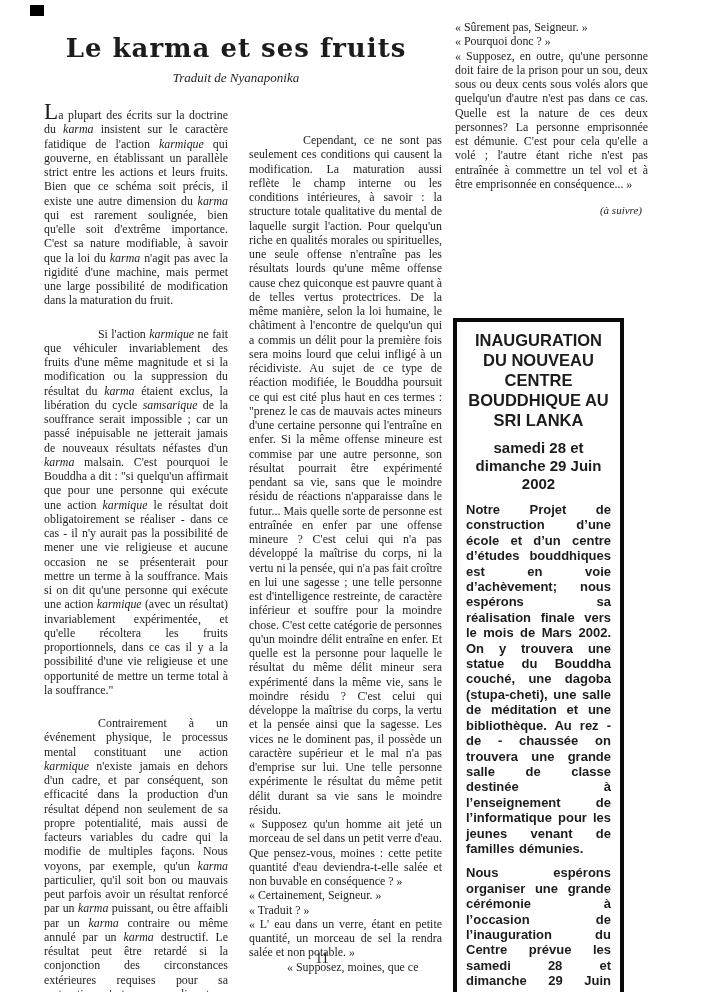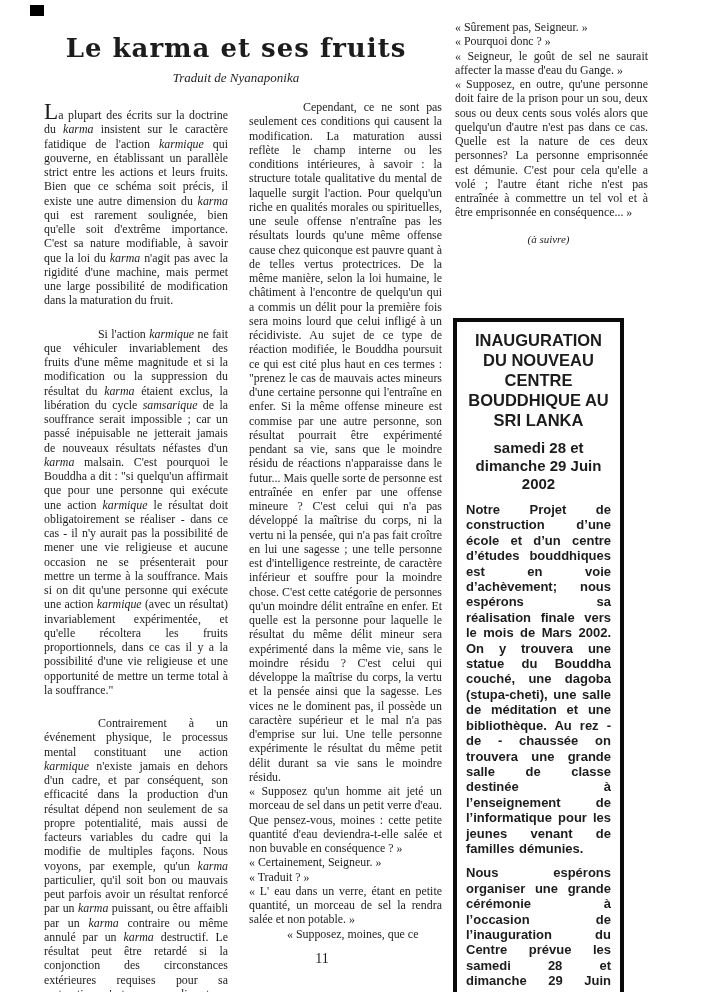--- a/index.html
+++ b/index.html
@@ -5,24 +5,24 @@
   html,body{margin:0;padding:0;background:#ffffff;}
   .page{position:relative;width:702px;height:992px;background:#ffffff;color:#1c1c1c;
         font-family:"Liberation Serif",serif;overflow:hidden;}
   .artifact{position:absolute;left:30px;top:5px;width:14px;height:11px;background:#000;}
   .title{position:absolute;left:34px;top:33px;width:404px;margin:0;text-align:center;
          font-family:"DejaVu Serif",serif;font-weight:bold;font-size:26px;letter-spacing:1px;}
   .subtitle{position:absolute;left:34px;top:70px;width:404px;text-align:center;
             font-style:italic;font-size:13px;}
   .col{position:absolute;text-align:justify;font-size:11.9px;line-height:14.25px;}
   .col p{margin:0;}
-  p.indent{text-indent:54px;}
+  p.indent{text-indent:54px;margin-top:33px;}
   p.indent2{text-indent:38px;}
   p.gap{margin-top:19px;}
-  p.suite{text-align:center;margin-top:12px;padding-right:6px;font-size:11px;}
+  p.suite{text-align:right;margin-top:12px;padding-right:6px;font-size:11px;}
   p.first::first-letter{font-size:1.95em;line-height:0.7;}
   .col1{left:44px;top:103px;width:184px;}
   .col2{left:249px;top:100px;width:193px;}
   .col3{left:455px;top:20px;width:193px;}
   .box{position:absolute;left:453px;top:318px;width:171px;box-sizing:border-box;
        border:4px solid #0a0a0a;padding:6px 9px 10px;background:#fff;
        font-family:"Liberation Sans",sans-serif;font-weight:bold;}
   .box-title{font-size:16.5px;line-height:20px;text-align:center;margin-top:2px;}
   .box-date{font-size:15px;line-height:18px;text-align:center;margin-top:9px;}
   .box-body p{margin:9px 0 0;font-size:13px;line-height:15.4px;text-align:justify;word-spacing:1px;}
@@ -46,21 +46,20 @@
       <p class="indent">Cependant, ce ne sont pas seulement ces conditions qui causent la modification. La maturation aussi reflète le champ interne ou les conditions intérieures, à savoir : la structure totale qualitative du mental de laquelle surgit l'action. Pour quelqu'un riche en qualités morales ou spirituelles, une seule offense n'entraîne pas les résultats lourds qu'une même offense cause chez quiconque est pauvre quant à de telles vertus protectrices. De la même manière, selon la loi humaine, le châtiment à l'encontre de quelqu'un qui a commis un délit pour la première fois sera moins lourd que celui infligé à un récidiviste. Au sujet de ce type de réaction modifiée, le Bouddha poursuit ce qui est cité plus haut en ces termes : "prenez le cas de mauvais actes mineurs d'une certaine personne qui l'entraîne en enfer. Si la même offense mineure est commise par une autre personne, son résultat pourrait être expérimenté pendant sa vie, sans que le moindre résidu de réactions n'apparaisse dans le futur... Mais quelle sorte de personne est entraînée en enfer par une offense mineure ? C'est celui qui n'a pas développé la maîtrise du corps, ni la vertu ni la pensée, qui n'a pas fait croître en lui une sagesse ; une telle personne est d'intelligence restreinte, de caractère inférieur et souffre pour la moindre chose. C'est cette catégorie de personnes qu'un moindre délit entraîne en enfer. Et quelle est la personne pour laquelle le résultat du même délit mineur sera expérimenté dans la même vie, sans le moindre résidu ? C'est celui qui développe la maîtrise du corps, la vertu et la pensée ainsi que la sagesse. Les vices ne le dominent pas, il possède un caractère supérieur et le mal n'a pas d'emprise sur lui. Une telle personne expérimente le résultat du même petit délit durant sa vie sans le moindre résidu.</p>
       <p class="dialog">« Supposez qu'un homme ait jeté un morceau de sel dans un petit verre d'eau. Que pensez-vous, moines : cette petite quantité d'eau deviendra-t-elle salée et non buvable en conséquence ? »</p>
       <p class="dialog">« Certainement, Seigneur. »</p>
       <p class="dialog">« Traduit ? »</p>
       <p class="dialog">« L' eau dans un verre, étant en petite quantité, un morceau de sel la rendra salée et non potable. »</p>
       <p class="dialog indent2">« Supposez, moines, que ce</p>
     </div>
   <div class="col col3">
       <p class="dialog">« Sûrement pas, Seigneur. »</p>
       <p class="dialog">« Pourquoi donc ? »</p>
-      <p class="dialog">« Seigneur, le goût de sel ne saurait affecter la masse d'eau du Gange. »</p>
       <p class="dialog">« Supposez, en outre, qu'une personne doit faire de la prison pour un sou, deux sous ou deux cents sous volés alors que quelqu'un d'autre n'est pas dans ce cas. Quelle est la nature de ces deux personnes? La personne emprisonnée est démunie. C'est pour cela qu'elle a volé ; l'autre étant riche n'est pas entraînée à commettre un tel vol et à être emprisonnée en conséquence... »</p>
       <p class="suite"><i>(à suivre)</i></p>
     </div>
 
   <div class="box">
     <div class="box-title">INAUGURATION DU NOUVEAU CENTRE BOUDDHIQUE AU SRI LANKA</div>
     <div class="box-date">samedi 28 et dimanche 29 Juin 2002</div>
     <div class="box-body">
         <p>Notre Projet de construction d’une école et d’un centre d’études bouddhiques est en voie d’achèvement; nous espérons sa réalisation finale vers le mois de Mars 2002. On y trouvera une statue du Bouddha couché, une dagoba (stupa-cheti), une salle de méditation et une bibliothèque. Au rez - de - chaussée on trouvera une grande salle de classe destinée à l’enseignement de l’informatique pour les jeunes venant de familles démunies.</p>
         <p>Nous espérons organiser une grande cérémonie à l’occasion de l’inauguration du Centre prévue les samedi 28 et dimanche 29 Juin 2002. Les fidèles désirant participer à cette cérémonie sont priés de se faire connaître le plus tôt possible. Plusieurs pagodes en France et à l’ étranger constitueront des groupes de participants.</p>

